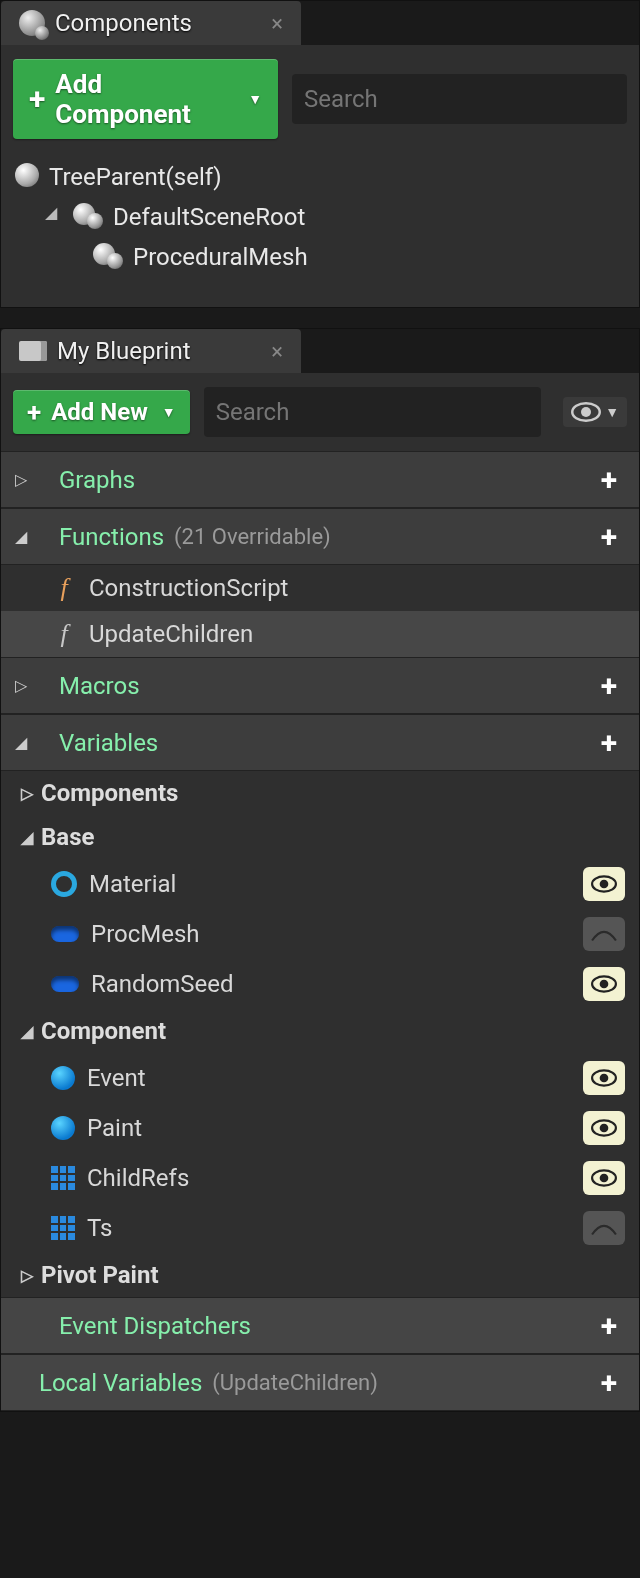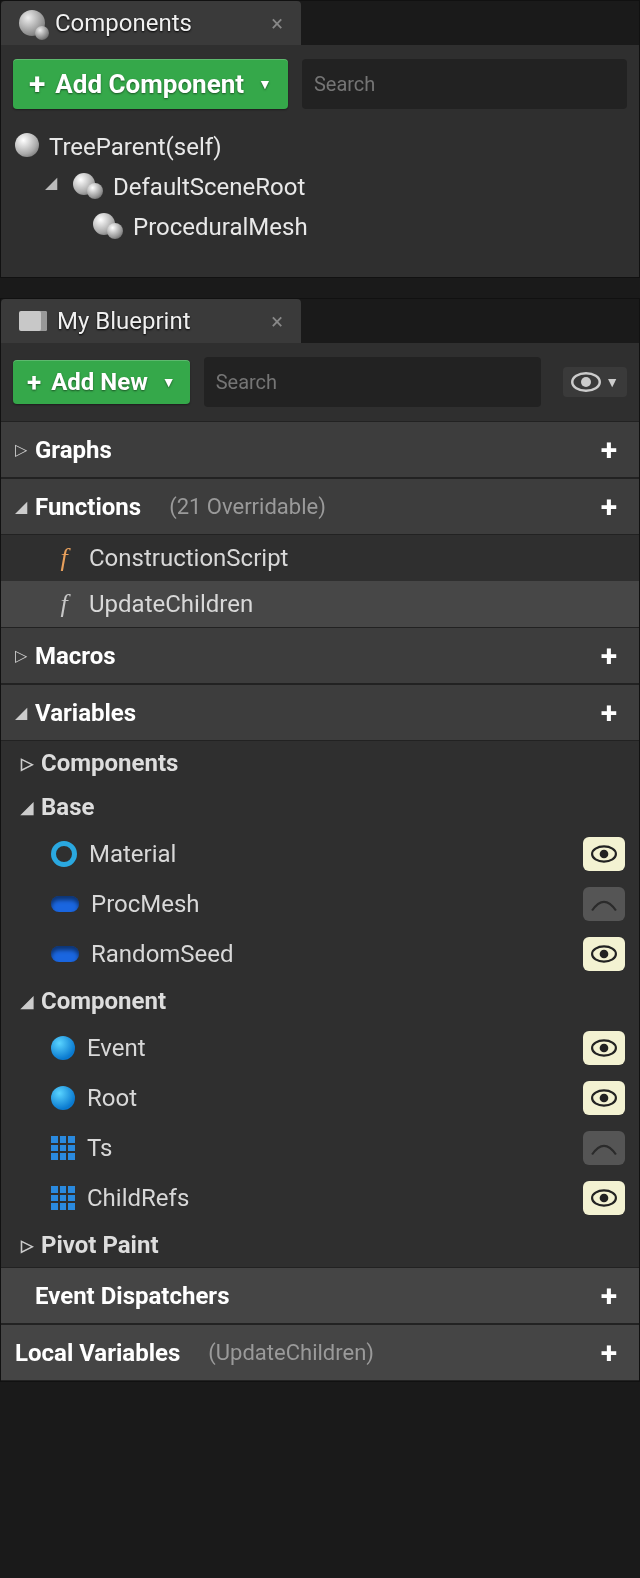--- a/index.html
+++ b/index.html
@@ -7,38 +7,38 @@
   .panel { background: #2f2f2f; border: 1px solid #111; }
   .tab-bar { display: flex; background: #1a1a1a; }
   .tab { background: #3a3a3a; display: flex; align-items: center; gap: 10px; padding: 8px 18px; border-top-left-radius: 4px; border-top-right-radius: 4px; min-width: 300px; }
   .tab .title { color: #f0f0f0; text-shadow: 0 1px 2px #000; font-size: 24px; }
   .tabclose { color: #888; margin-left: auto; font-size: 22px; }
   .toolbar { display: flex; align-items: center; gap: 14px; padding: 14px 12px; }
   .btn-green { background: #35a84a; color: #fff; font-weight: bold; font-size: 26px; padding: 10px 16px; border-radius: 4px; display: flex; align-items: center; gap: 10px; text-shadow: 0 1px 2px rgba(0,0,0,.5); box-shadow: inset 0 1px 0 rgba(255,255,255,.2), 0 1px 2px rgba(0,0,0,.4);}
   .plus { font-size: 30px; line-height: 1; }
   .dd { font-size: 14px; margin-left: 4px; }
   .search { flex: 1; background: #222; border-radius: 4px; display: flex; align-items: center; padding: 6px 12px; height: 50px; }
-  .search input { flex:1; background: transparent; border: none; outline: none; color: #c4b5fd; font-size: 20px; }
+  .search input { flex:1; background: transparent; border: none; outline: none; color: #c4b5fd; font-size: 24px; }
   .comp-list { padding: 4px 0 30px 0; }
   .comp-row { display: flex; align-items: flex-start; gap: 10px; padding: 6px 14px; font-size: 24px; color: #e8e8e8; }
   .indent1 { padding-left: 44px; }
   .indent2 { padding-left: 92px; }
   .exp-tri { color: #bbb; font-size: 16px; width: 18px; display:inline-block; }
   .sphere { width: 24px; height: 24px; border-radius: 50%; background: radial-gradient(circle at 35% 30%, #fff, #aaa 60%, #555); display:inline-block; }
   .sphere-dbl { position: relative; width: 30px; height: 26px; }
   .sphere-dbl .a { position:absolute; top:0; left:0; width:22px; height:22px; border-radius:50%; background: radial-gradient(circle at 35% 30%, #fff, #aaa 60%, #555);}
   .sphere-dbl .b { position:absolute; bottom:0; right:0; width:16px; height:16px; border-radius:50%; background: radial-gradient(circle at 35% 30%, #fff, #999 60%, #444);}
   .gap { height: 20px; background:#1a1a1a; }
   .eye-btn { background:#3a3a3a; border-radius:4px; padding:4px 8px; display:flex; align-items:center; margin-left:8px; }
   .eye-btn svg { width:30px; height:22px; }
   .section-header { background:#3d3d3d; display:flex; align-items:center; padding:10px 14px; border-top:1px solid #222; border-bottom:1px solid #222; }
   .section-header.lighter { background:#454545; }
   .section-header .tri { font-size:16px; color:#ccc; width:20px; }
-  .section-header .label { font-weight:bold; font-size:24px; color:#ffffff; }
-  .section-header .meta { color:#9a9a9a; font-size:22px; margin-left:28px; font-weight: normal; }
+  .section-header .label { font-weight:normal; font-size:24px; color:#86efac;margin-left:24px; }
+  .section-header .meta { color:#9a9a9a; font-size:22px; margin-left:10px; font-weight: normal; }
   .section-header .addbtn { margin-left:auto; color:#fff; font-size:30px; font-weight:bold; padding:0 8px; }
   .item-row { display:flex; align-items:center; padding:8px 14px 8px 50px; font-size:24px; gap:12px; }
   .item-row .rlabel { flex:1; }
   .item-row.highlight { background:#474747; }
   .sub-header { display:flex; align-items:center; padding:8px 14px 8px 20px; font-size:24px; font-weight:bold; color:#ddd; }
   .sub-header .tri { font-size:16px; color:#ccc; width:20px; }
   .vis { width:42px; height:34px; background:#f3f2d2; border-radius:6px; display:flex; align-items:center; justify-content:center; margin-left:auto; }
   .vis.off { background:#555; }
   .vis svg { width:26px; height:20px; }
   .f-icon { font-style: italic; font-family: Georgia, serif; font-size: 26px; width:26px; text-align:center;}
@@ -218,21 +218,41 @@
     <span class="rlabel">Event</span>
     <span class="vis">
         <svg viewBox="0 0 24 16">
           <ellipse cx="12" cy="8" rx="11" ry="7" fill="none" stroke="#222" stroke-width="2"></ellipse>
           <circle cx="12" cy="8" r="4" fill="#222"></circle>
         </svg>
       </span>
   </div>
   <div class="item-row">
     <span class="ic-ball"></span>
-    <span class="rlabel">Root</span>
+    <span class="rlabel">Paint</span>
+    <span class="vis">
+        <svg viewBox="0 0 24 16">
+          <ellipse cx="12" cy="8" rx="11" ry="7" fill="none" stroke="#222" stroke-width="2"></ellipse>
+          <circle cx="12" cy="8" r="4" fill="#222"></circle>
+        </svg>
+      </span>
+  </div>
+  <div class="item-row">
+    <span class="ic-grid">
+        <span></span>
+        <span></span>
+        <span></span>
+        <span></span>
+        <span></span>
+        <span></span>
+        <span></span>
+        <span></span>
+        <span></span>
+      </span>
+    <span class="rlabel">ChildRefs</span>
     <span class="vis">
         <svg viewBox="0 0 24 16">
           <ellipse cx="12" cy="8" rx="11" ry="7" fill="none" stroke="#222" stroke-width="2"></ellipse>
           <circle cx="12" cy="8" r="4" fill="#222"></circle>
         </svg>
       </span>
   </div>
   <div class="item-row">
     <span class="ic-grid">
         <span></span>
@@ -242,40 +262,20 @@
         <span></span>
         <span></span>
         <span></span>
         <span></span>
         <span></span>
       </span>
     <span class="rlabel">Ts</span>
     <span class="vis off">
         <svg viewBox="0 0 24 16">
           <path d="M1 14 Q12 -2 23 14" fill="none" stroke="#2b2b2b" stroke-width="2"></path>
-        </svg>
-      </span>
-  </div>
-  <div class="item-row">
-    <span class="ic-grid">
-        <span></span>
-        <span></span>
-        <span></span>
-        <span></span>
-        <span></span>
-        <span></span>
-        <span></span>
-        <span></span>
-        <span></span>
-      </span>
-    <span class="rlabel">ChildRefs</span>
-    <span class="vis">
-        <svg viewBox="0 0 24 16">
-          <ellipse cx="12" cy="8" rx="11" ry="7" fill="none" stroke="#222" stroke-width="2"></ellipse>
-          <circle cx="12" cy="8" r="4" fill="#222"></circle>
         </svg>
       </span>
   </div>
 
   <div class="sub-header">
     <span class="tri">▷</span>
     <span>Pivot Paint</span>
   </div>
 
   <div class="section-header lighter" style="padding-left:34px">

